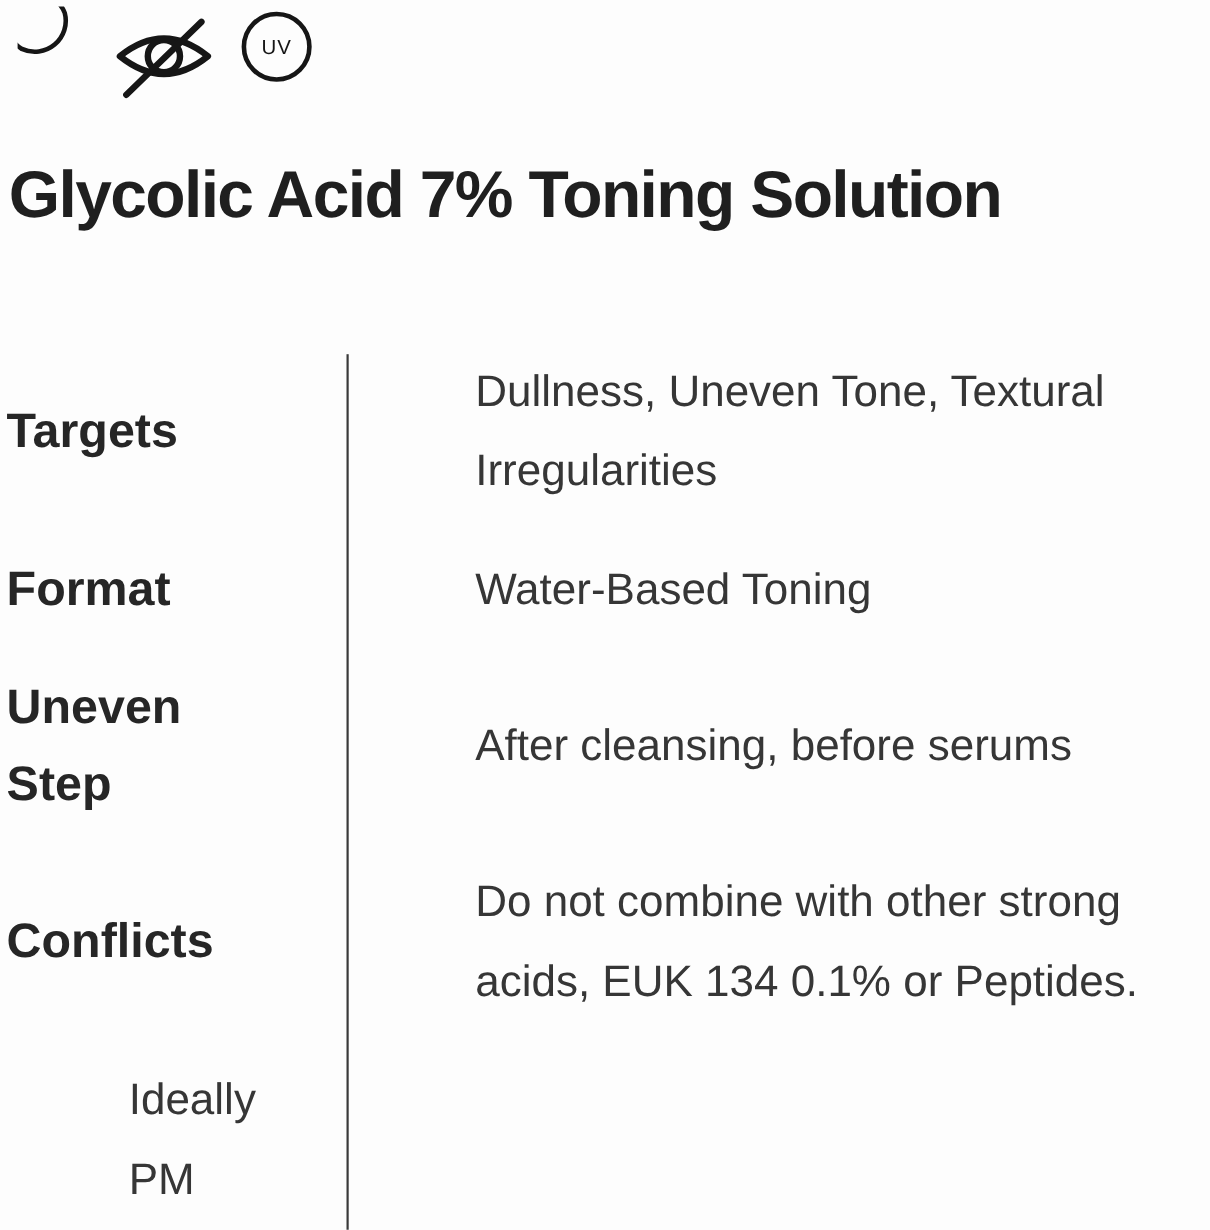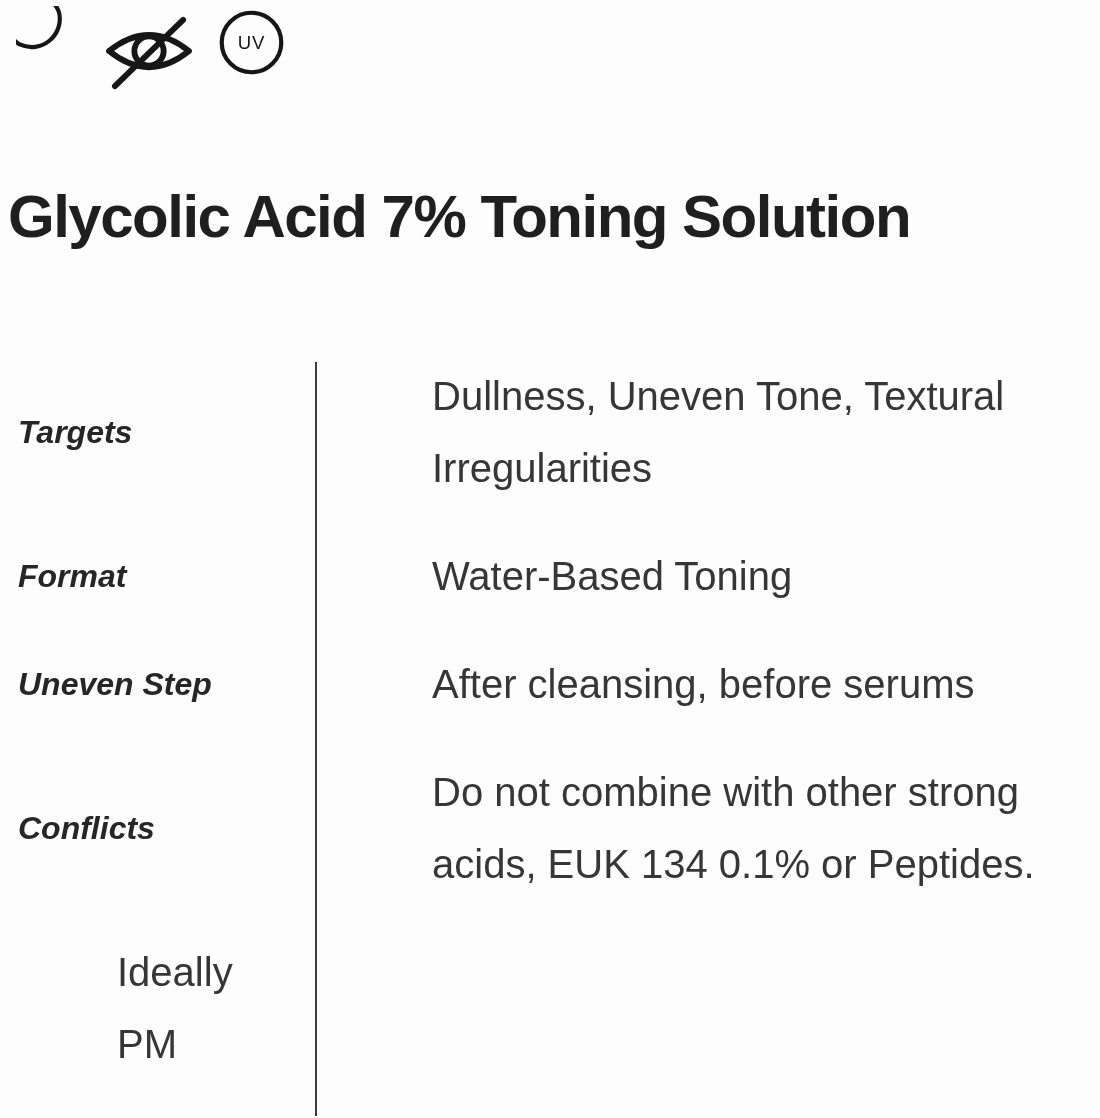--- a/index.html
+++ b/index.html
@@ -19,21 +19,21 @@
     display: flex;
     align-items: flex-start;
     gap: 23px;
     padding: 6px 0 0 16px;
     height: 76px;
   }
   .icon-wrap { display: block; }
   .icon-wrap svg { display: block; }
   
   .page-title {
-    margin: 100px 0 0 8px;
+    margin: 60px 0 0 8px;
     font-size: 60px;
     line-height: 70px;
     font-weight: 700;
     letter-spacing: -1.5px;
     color: #1f1f1f;
     white-space: nowrap;
   }
   
   .info-table {
     margin-top: 108px;
@@ -50,26 +50,25 @@
     bottom: 0;
     width: 2px;
     background: #3a3a3a;
   }
   .info-row {
     display: grid;
     grid-template-columns: 315px 1fr;
     align-items: center;
   }
   .info-label {
-    font-size: 32px;
+    font-size: 44px;
     line-height: 70px;
     font-weight: 700;
     color: #262626;
-    padding: 0 86px 0 18px;
-    font-style: italic;
+    padding: 0 86px 0 6px;
   }
   .info-value {
     font-size: 40px;
     line-height: 72px;
     font-weight: 400;
     color: #363636;
     padding-left: 117px;
     padding-right: 26px;
   }
 </style>

